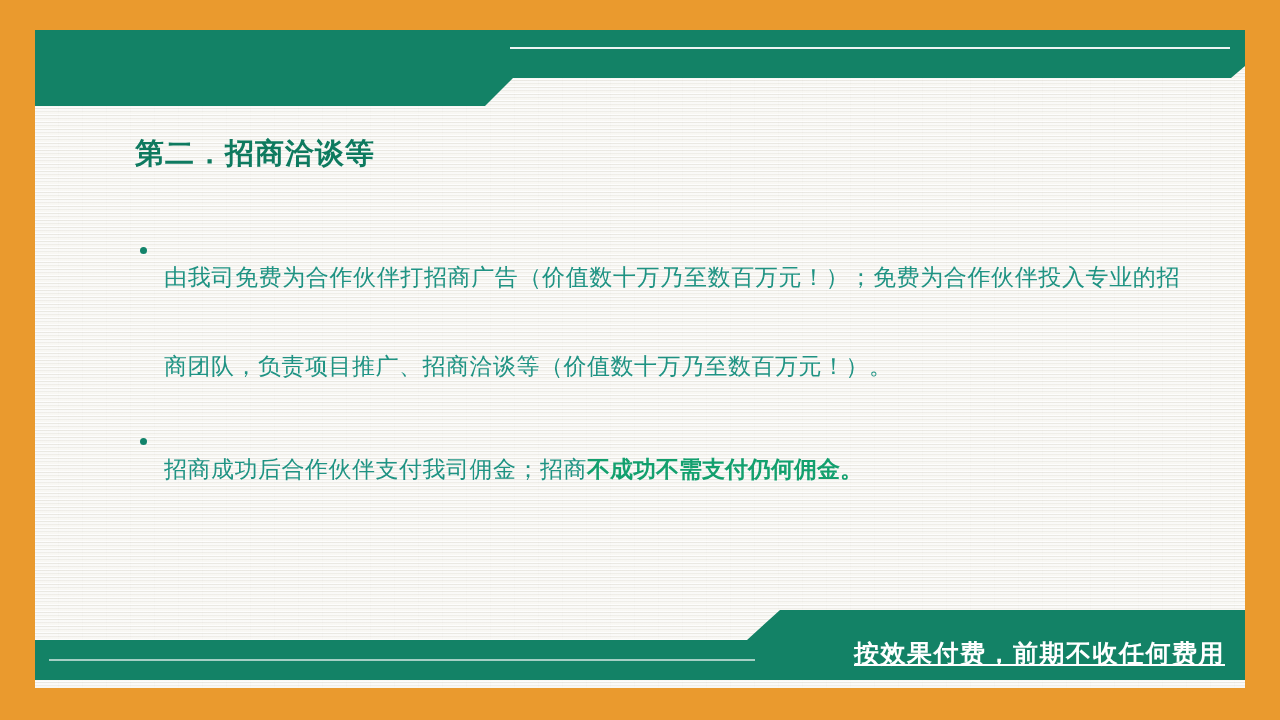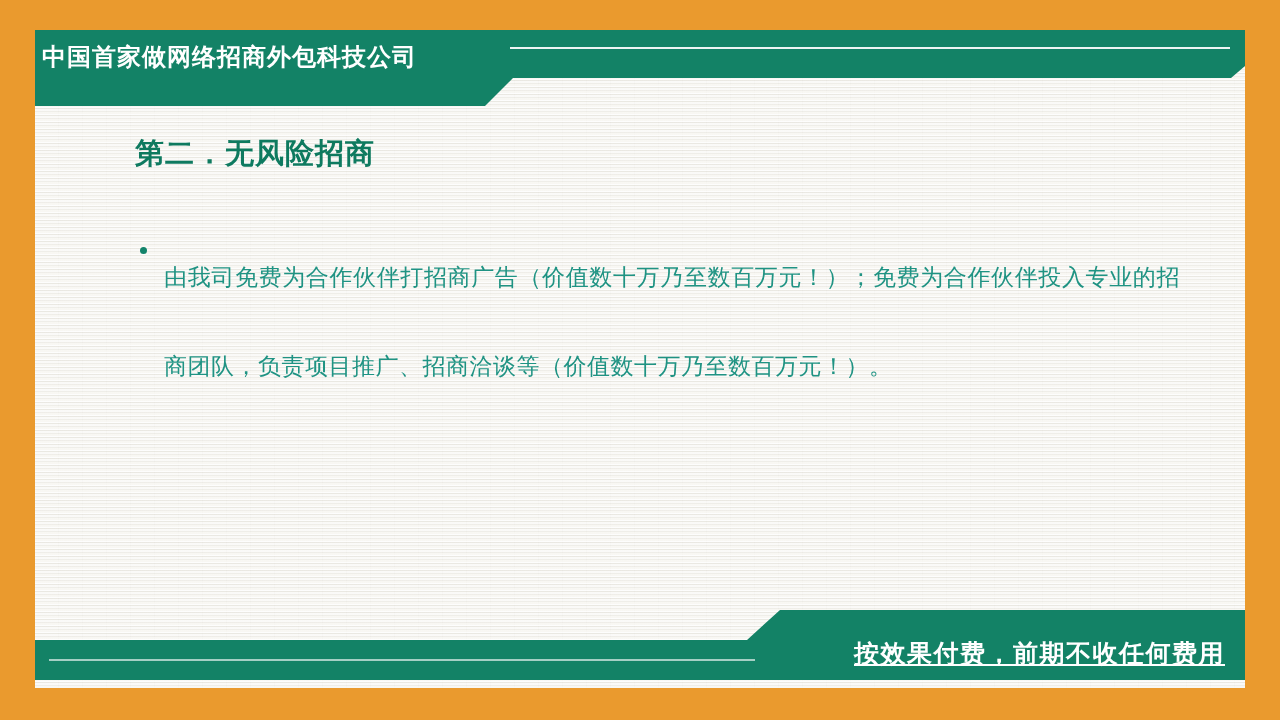--- a/index.html
+++ b/index.html
@@ -184,37 +184,42 @@
   }
 </style>
 </head>
 <body>
 
 <div class="slide">
 
   <div class="paper">
 
     <div class="header-band">
-      <div class="header-title">中国首家做网络招商外包科技公司</div>
       <div class="header-rule"></div>
     </div>
 
     <div class="content">
 
-      <div class="section-title">第二．无风险招商</div>
+      <div class="section-title">第二．招商洽谈等</div>
 
       <div class="bullets">
 
         <div class="bullet-row">
           <div class="bullet-dot">
               <span></span>
             </div>
           <div class="bullet-text"><span>由我司免费为合作伙伴打招商广告（价值数十万乃至数百万元！）；免费为合作伙伴投入专业的招商团队，负责项目推广、招商洽谈等（价值数十万乃至数百万元！）。</span><span class="emph"></span></div>
         </div>
 
+        <div class="bullet-row">
+          <div class="bullet-dot">
+              <span></span>
+            </div>
+          <div class="bullet-text"><span>招商成功后合作伙伴支付我司佣金；招商</span><span class="emph">不成功不需支付仍何佣金。</span></div>
+        </div>
 
 
       </div>
     </div>
 
     <div class="footer-band">
       <div class="footer-rule"></div>
       <div class="footer-title">按效果付费，前期不收任何费用</div>
     </div>
 

